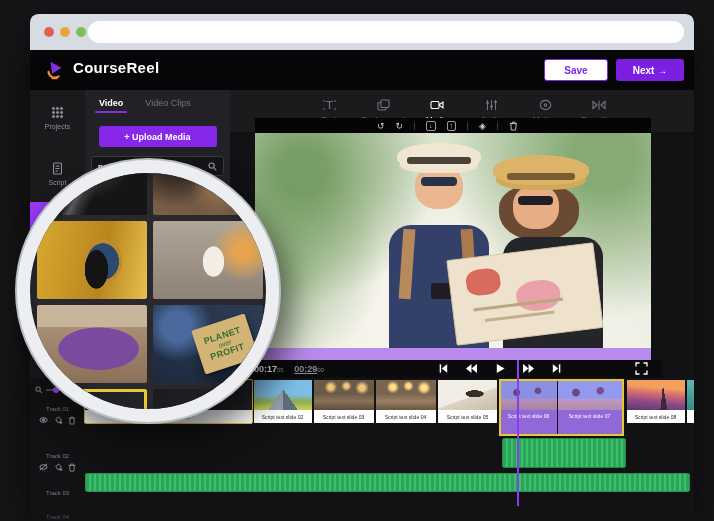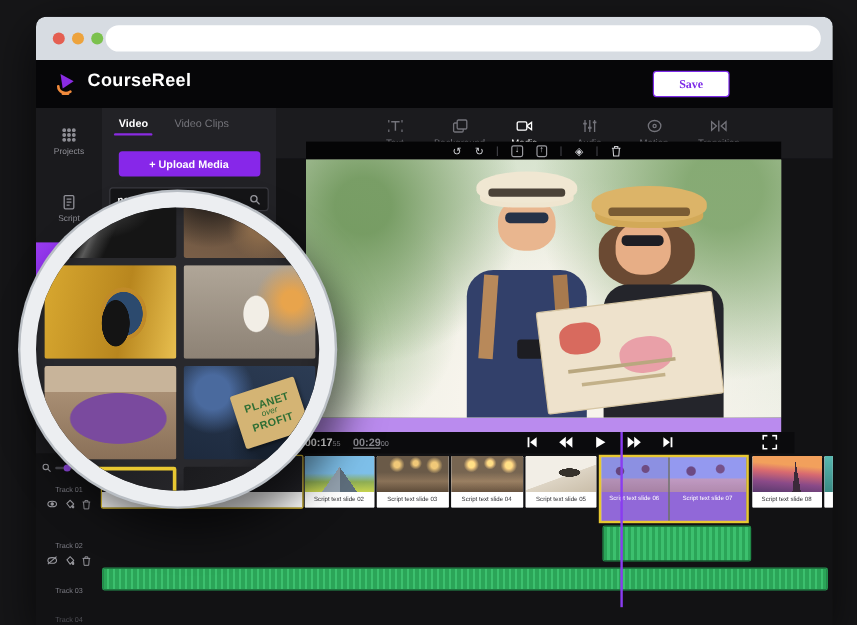--- a/index.html
+++ b/index.html
@@ -13,21 +13,21 @@
   .chrome { position:absolute; left:0; top:0; right:0; height:36px; background:#d7dce2; border-radius:8px 8px 0 0; }
   .dot { position:absolute; top:13px; width:10px; height:10px; border-radius:50%; }
   .dot.r { left:14px; background:#e45f52; } .dot.y { left:30px; background:#eda33d; } .dot.g { left:46px; background:#7bc14d; }
   .urlbar { position:absolute; left:58px; right:10px; top:7px; height:22px; background:#fff; border-radius:11px; }
 
   
   .appbar { position:absolute; left:0; top:36px; right:0; height:40px; background:#060608; display:flex; align-items:center; }
   .brand { display:flex; align-items:flex-start; gap:7px; margin-left:14px; }
   .brand-text { color:#fff; font-weight:bold; font-size:15px; letter-spacing:.3px; }
   .btn-save { position:absolute; right:86px; top:9px; width:64px; height:22px; background:#fff; border:1px solid #7c2ae8;
-    border-radius:3px; color:#7c2ae8; font-size:10px; font-weight:bold; display:flex; align-items:center; justify-content:center;font-family:Liberation Serif, serif; }
+    border-radius:3px; color:#7c2ae8; font-size:10px; font-weight:bold; display:flex; align-items:center; justify-content:center; }
   .btn-next { position:absolute; right:10px; top:9px; width:68px; height:22px; background:#7c1fe0; border:none;
     border-radius:3px; color:#fff; font-size:10px; font-weight:bold; display:flex; align-items:center; justify-content:center; }
 
   
   .nav-rail { position:absolute; left:0; top:76px; width:55px; height:288px; background:#1a1a1d; }
   .nav-item { height:56px; display:flex; flex-direction:column; align-items:center; justify-content:center; gap:4px; color:#8f8f96; cursor:pointer; }
   .nav-item span.lbl { font-size:7px; }
   .nav-item svg { stroke:#8f8f96; }
   .nav-item.active { background:linear-gradient(135deg,#9a3cf0,#6a14d8); color:#fff; }
   .nav-item.active svg { stroke:#fff; }
@@ -194,20 +194,21 @@
   <div class="appbar">
     <div class="brand">
       <svg width="22" height="22" viewBox="0 0 24 24">
         <path d="M5 14c0 5 6 8 11 5" stroke="#f08a3c" stroke-width="2.4" fill="none" stroke-linecap="round"></path>
         <path d="M9 21h5" stroke="#f08a3c" stroke-width="2" stroke-linecap="round"></path>
         <path d="M7 3l12 6.5L9 16z" fill="#8a2be2"></path>
       </svg>
       <span class="brand-text">CourseReel</span>
     </div>
     <button class="btn-save">Save</button>
+    <button class="btn-next">Next →</button>
   </div>
 
   <div class="nav-rail">
     <div class="nav-item">
       <svg width="13" height="13" viewBox="0 0 13 13" fill="none">
         <circle cx="2.5" cy="2.5" r="1.1" fill="#8f8f96"></circle>
           <circle cx="6.5" cy="2.5" r="1.1" fill="#8f8f96"></circle>
           <circle cx="10.5" cy="2.5" r="1.1" fill="#8f8f96"></circle>
         <circle cx="2.5" cy="6.5" r="1.1" fill="#8f8f96"></circle>
           <circle cx="6.5" cy="6.5" r="1.1" fill="#8f8f96"></circle>

